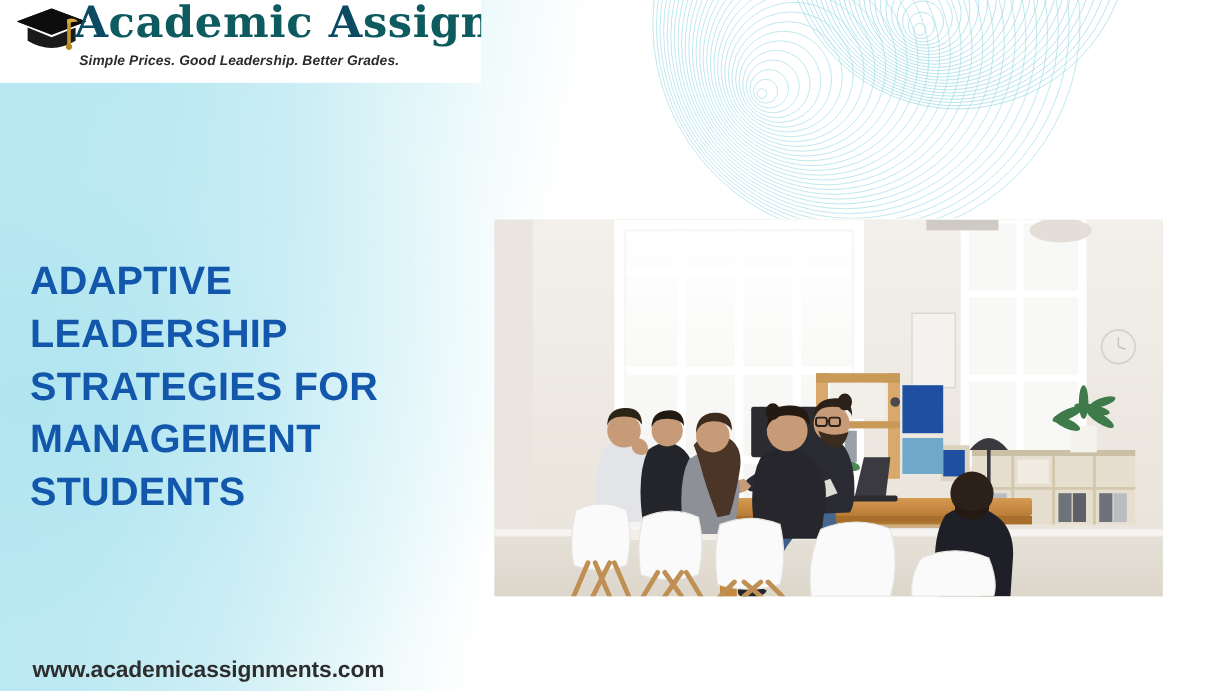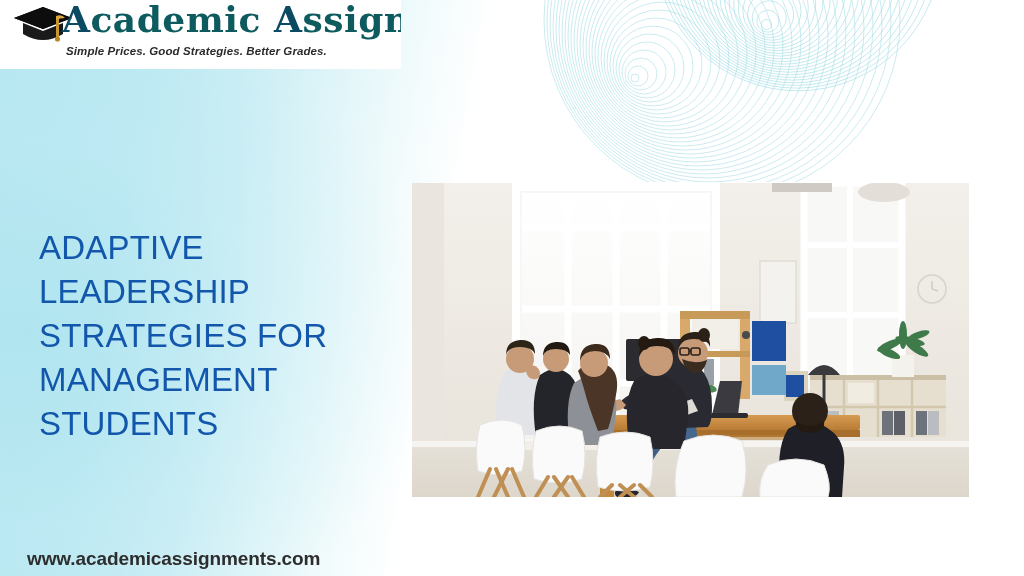--- a/index.html
+++ b/index.html
@@ -96,23 +96,23 @@
     letter-spacing: 0.1px;
     white-space: nowrap;
   }
 
   
   .headline {
     position: absolute;
     left: 25px;
     top: 212px;
     width: 360px;
-    margin: 14px;
+    margin: 0;
     font-family: "Liberation Sans", sans-serif;
-    font-weight: normal;
+    font-weight: bold;
     font-size: 33px;
     line-height: 44px;
     letter-spacing: 0.2px;
     color: #1257ab;
     text-transform: uppercase;
   }
 
   
   .site-url {
     position: absolute;
@@ -451,18 +451,18 @@
         <path d="M11 19 L11 30 q20 12 40 0 L51 19 L31 27 Z" fill="#1a1a1a"></path>
         <path d="M2 14 L31 3 L60 14 L31 25 Z" fill="#0d0d0d"></path>
         <rect x="44" y="12" width="3" height="22" rx="1.4" fill="#c8962e"></rect>
         <path d="M44 12 q6 -2 9 2 q-5 0 -9 2 z" fill="#dca93b"></path>
         <circle cx="45.5" cy="35" r="2.6" fill="#b98826"></circle>
       </svg>
     </div>
     <div class="logo-word">
       <span class="a-cap">A</span><span>cademic </span><span class="a-cap">A</span><span>ssignments</span>
     </div>
-    <div class="logo-tag">Simple Prices. Good Strategies. Better Grades.</div>
+    <div class="logo-tag">Simple Prices. Good Leadership. Better Grades.</div>
   </div>
 
   <div class="site-url">www.academicassignments.com</div>
 
 </div>
 
 </body></html>

